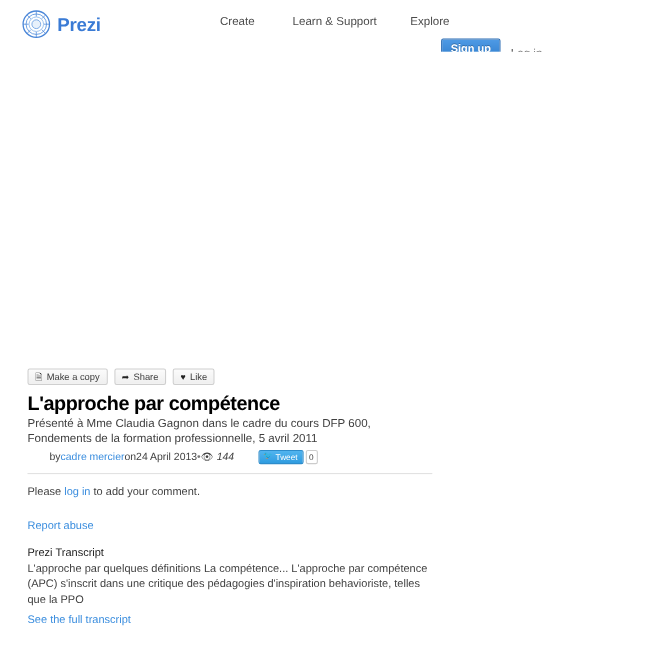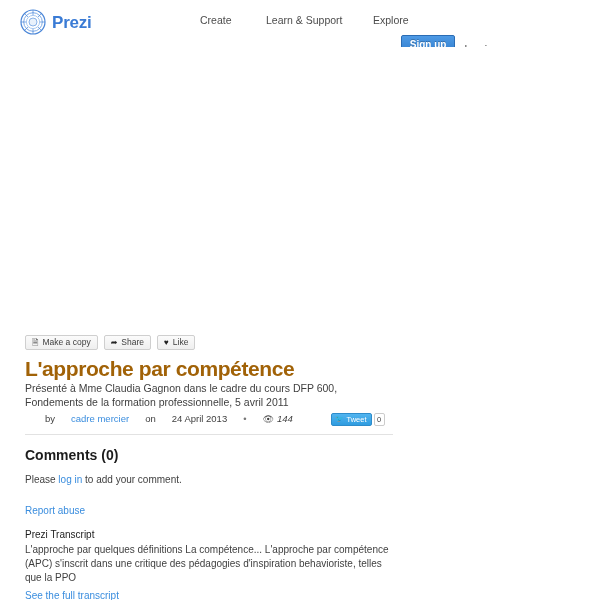--- a/index.html
+++ b/index.html
@@ -137,39 +137,39 @@
   .tool-btn .glyph { font-size: 8px; line-height: 1; color: #222; }
 
   
   #main-column {
     position: absolute;
     left: 25px; top: 32px;
     width: 368px;
   }
   #page-title {
     margin: 0;
-    font-size: 21px;
+    font-size: 18px;
     font-weight: bold;
-    color: #a16207;
+    color: #000000;
     letter-spacing: -0.4px;
     line-height: 1.15;
   }
   #page-description {
     margin: 0 0 0 0;
     font-size: 10.5px;
     color: #3f3f3f;
     line-height: 1.35;
   }
   #byline {
     margin-top: 3px;
     font-size: 9.5px;
     color: #3f3f3f;
     display: flex;
     align-items: center;
-    gap: 16px;
+    gap: 0;
     flex-wrap: nowrap;
     line-height: 1.4;
     padding-left: 20px;
   }
   #byline a.author { color: #3a8dde; text-decoration: none; }
   #byline .dot { color: #777; }
   #byline .views {
     display: inline-flex;
     align-items: center;
     gap: 3px;
@@ -342,24 +342,20 @@
         <a class="tweet-btn" href="#">
           <span class="bird">🐦</span>
           <span>Tweet</span>
         </a>
         <span class="tweet-count">0</span>
       </span>
     </div>
 
     <hr class="hr-rule">
 
-    <h2 id="comments-heading">
-      <span>Comments</span>
-      <span class="count">(0)</span>
-    </h2>
 
     <p id="comment-prompt">
       <span>Please</span>
       <a href="#">log in</a>
       <span>to add your comment.</span>
     </p>
 
     <a id="report-abuse" href="#">Report abuse</a>
 
     <div id="transcript-section">

